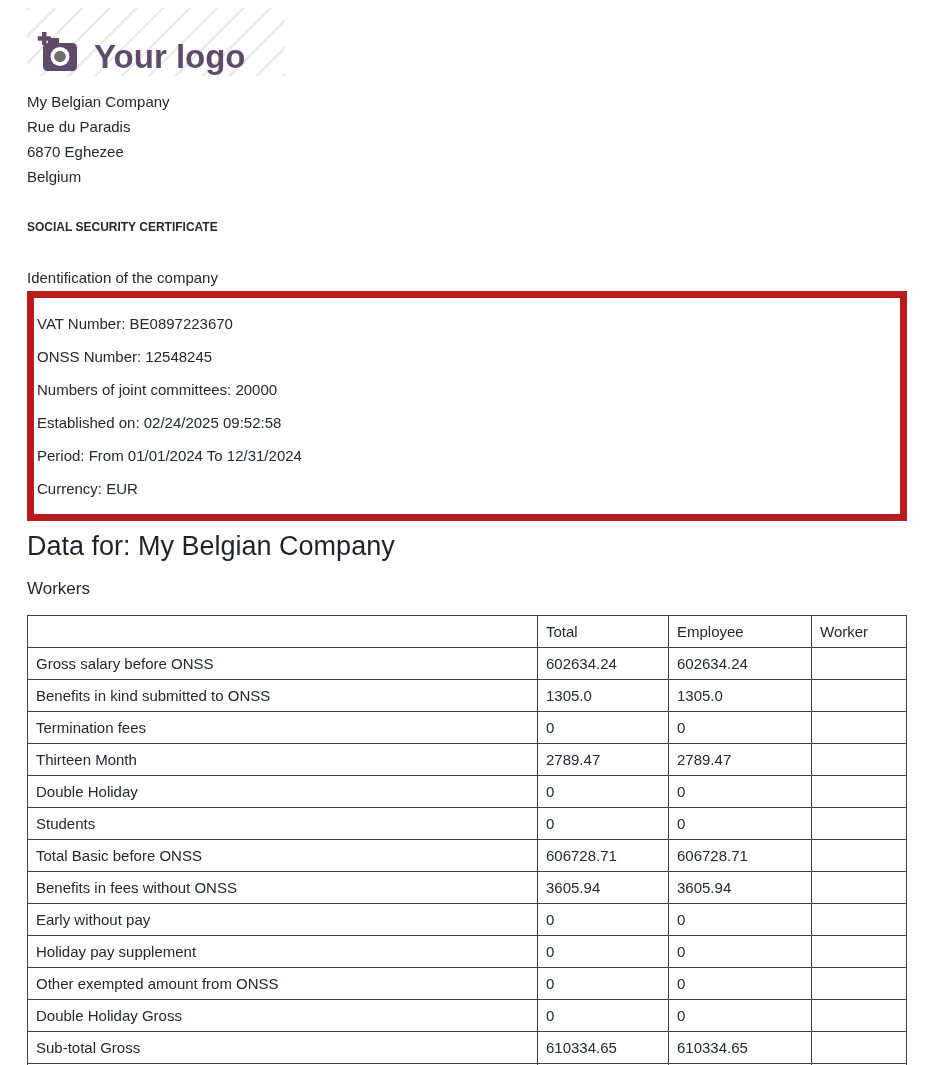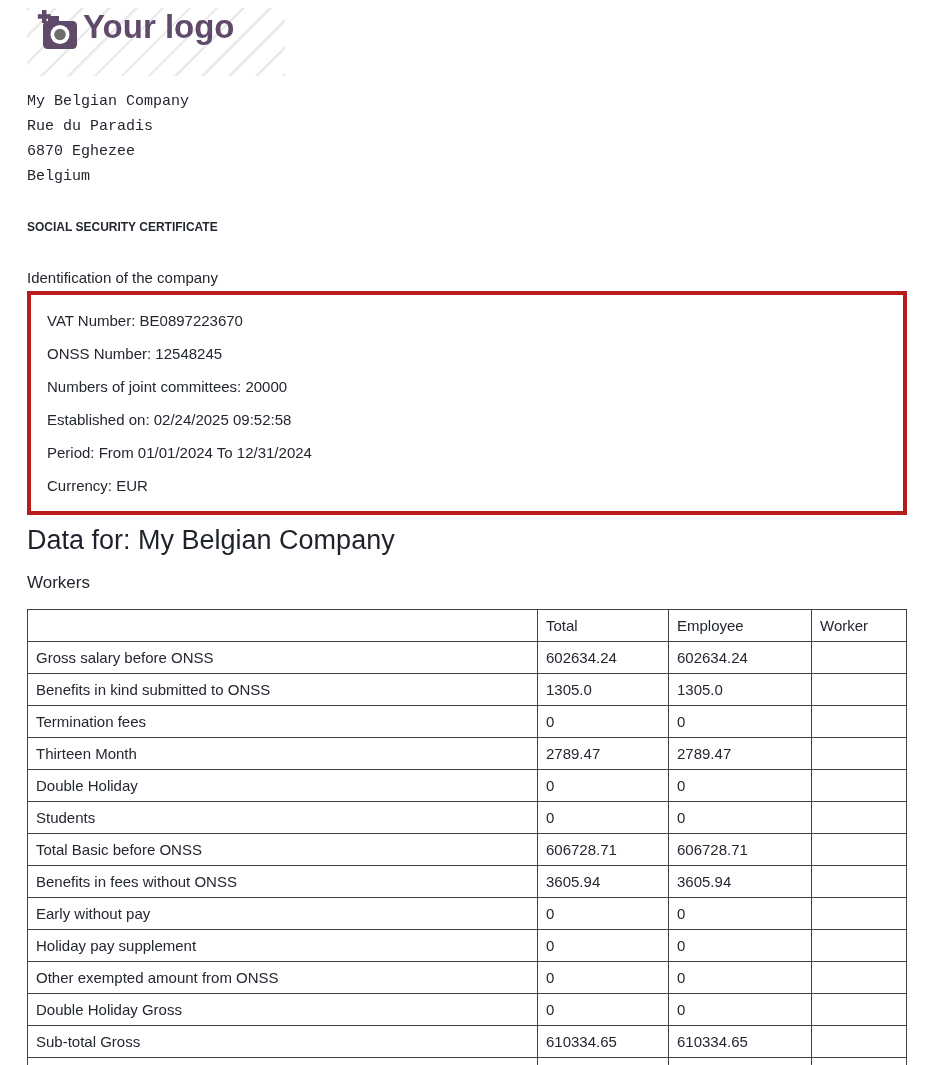--- a/index.html
+++ b/index.html
@@ -12,57 +12,58 @@
     font-family: "Liberation Sans", "DejaVu Sans", sans-serif;
     color: #232730;
   }
   .page { padding: 8px 26px 0 27px; }
 
   
   .logo-block {
     width: 258px;
     height: 68px;
     display: flex;
-    align-items: flex-start;
+    align-items: flex-end;
+    gap: 11px;
     padding-left: 9px;
     background-image: repeating-linear-gradient(
       135deg,
       #ebebeb 0px, #ebebeb 2.5px,
       rgba(0,0,0,0) 2.5px, rgba(0,0,0,0) 19px
     );
   }
   .logo-text {
     font-size: 33px;
     font-weight: 700;
     color: #604a6a;
     letter-spacing: 0px;
     white-space: nowrap;
   }
 
   
-  .address-block { margin-top: 13px; font-size: 15px; line-height: 25px; font-family: Liberation Mono, monospace; }
+  .address-block { margin-top: 13px; font-size: 15px; line-height: 25px; }
 
   
   .doc-title {
     margin-top: 31px;
     text-align: left;
     font-size: 12px;
     font-weight: 700;
   }
 
   
   .ident-heading {
     margin-top: 35px;
     font-size: 15px;
     font-weight: 400;
     margin-bottom: 5px;
   }
   .ident-box {
-    border: 4px solid #b91c1c;
-    padding: 9px 16px;
+    border: 7px solid #b91c1c;
+    padding: 9px 3px;
   }
   .ident-line { font-size: 15px; line-height: 33px; white-space: nowrap; }
 
   
   .data-heading {
     margin-top: 10px;
     font-size: 27px;
     font-weight: 400;
     color: #1e222a;
   }

